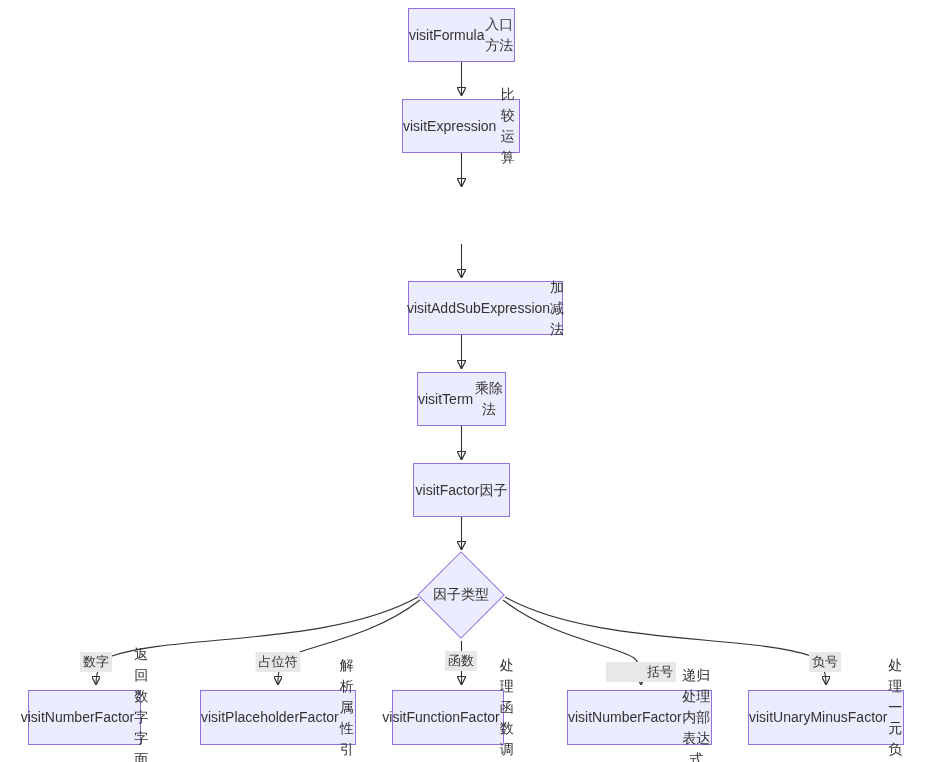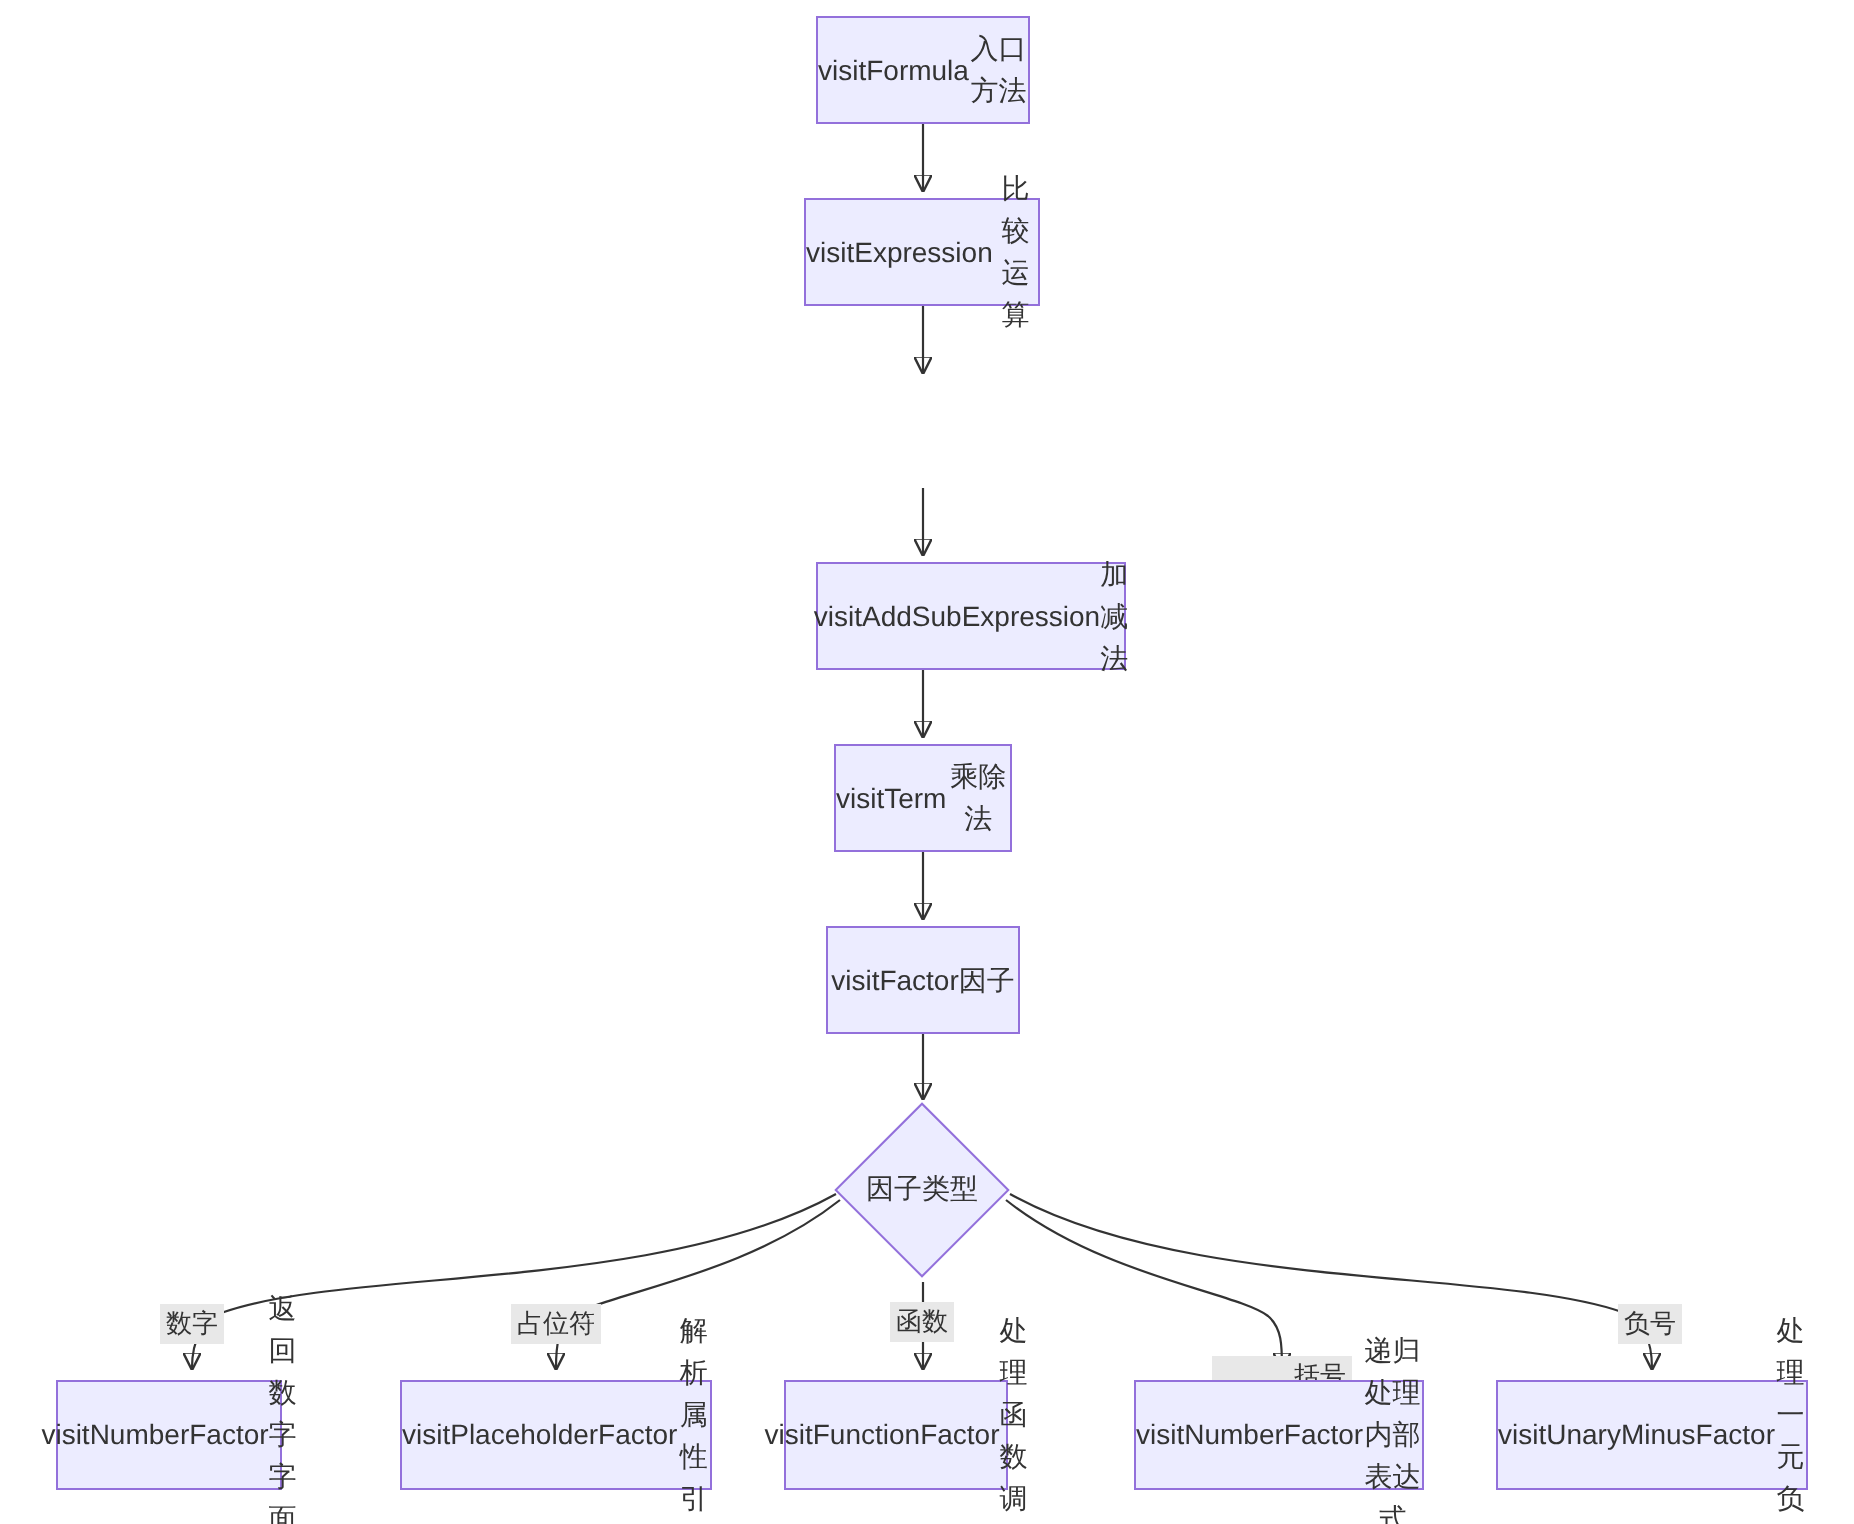--- a/index.html
+++ b/index.html
@@ -57,21 +57,21 @@
     position:absolute;
     transform:translate(-50%,-50%);
     background:#e8e8e8;
     padding:1px 3px;
     font-size:13px;
     white-space:nowrap;
   }
   #el-number     {left:96px; top:662px;}
   #el-placeholder{left:278px;top:662px;}
   #el-function   {left:461px;top:661px;}
-  #el-paren      {left:641px;top:688px;padding-left:41px;}
+  #el-paren      {left:641px;top:672px;padding-left:41px;}
   #el-unary      {left:825px;top:662px;}
 </style>
 </head>
 <body>
 
 <div class="canvas">
 
   <svg class="edges" viewBox="0 0 927 762">
     <defs>
       <marker id="arrow" viewBox="0 0 8 8" refX="7" refY="4" markerWidth="8" markerHeight="8" orient="auto-start-reverse">

